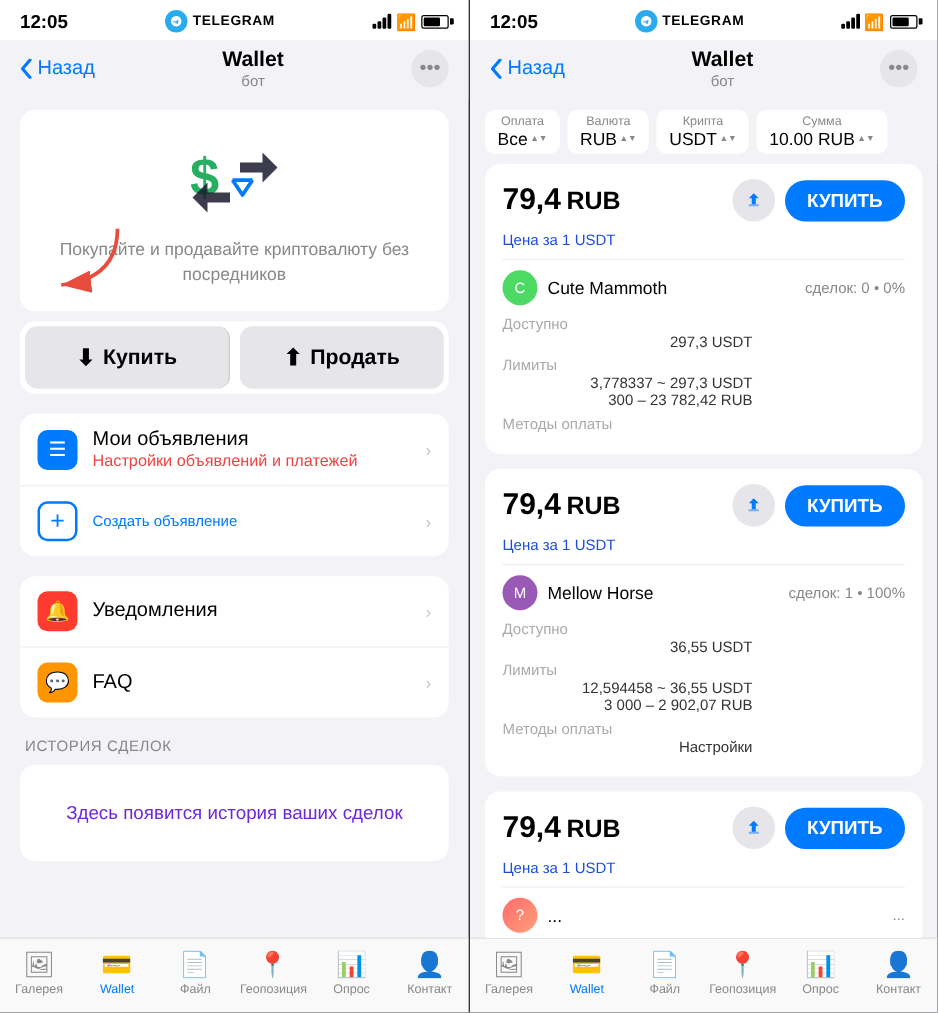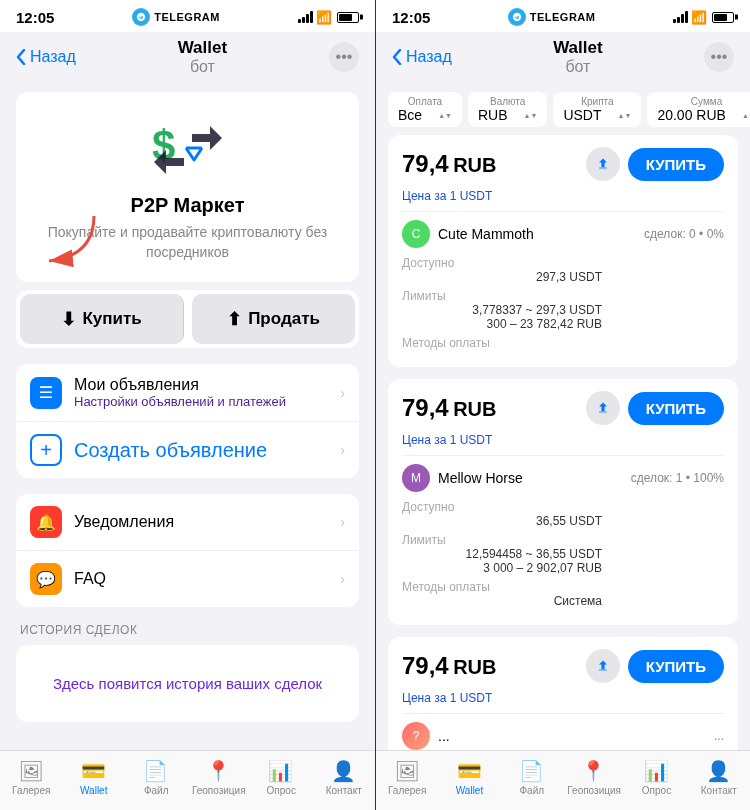--- a/index.html
+++ b/index.html
@@ -101,21 +101,21 @@
       color: #007aff;
       font-size: 16px;
       display: flex;
       align-items: center;
       gap: 4px;
       cursor: pointer;
     }
     .header-back svg { width: 10px; height: 16px; }
     .header-center { text-align: center; }
     .header-title { font-size: 17px; font-weight: 600; color: #000; }
-    .header-subtitle { font-size: 16px; color: #888; }
+    .header-subtitle { font-size: 12px; color: #888; }
     .header-more {
       width: 30px;
       height: 30px;
       border-radius: 50%;
       background: #e5e5ea;
       display: flex;
       align-items: center;
       justify-content: center;
       cursor: pointer;
     }
@@ -216,22 +216,22 @@
     }
     .menu-icon.blue { background: #007aff; }
     .menu-icon.blue-outline {
       background: transparent;
       border: 2px solid #007aff;
       color: #007aff;
       font-size: 20px;
     }
     .menu-text { flex: 1; }
     .menu-text .main { font-size: 16px; color: #000; }
-    .menu-text .sub { font-size: 13px; color: #4c1d95; }
-    .menu-text .create { font-size: 20px; color: #007aff; }
+    .menu-text .sub { font-size: 13px; color: #ef4444; }
+    .menu-text .create { font-size: 12px; color: #007aff; }
     .chevron { color: #c7c7cc; font-size: 14px; }
 
     .notifications-section {
       background: #fff;
       margin: 0 16px 16px;
       border-radius: 12px;
       overflow: hidden;
     }
     .notif-item {
       display: flex;
@@ -294,21 +294,21 @@
       cursor: pointer;
       flex-shrink: 0;
     }
     .filter-chip .label { font-size: 10px; color: #888; }
     .filter-chip .value {
       font-size: 14px;
       font-weight: 500;
       color: #000;
       display: flex;
       align-items: center;
-      gap: 16px;
+      gap: 2px;
     }
     .filter-chip .value .arrows {
       display: flex;
       flex-direction: column;
       font-size: 7px;
       color: #888;
       line-height: 1;
     }
 
     .content-right {
@@ -489,21 +489,20 @@
 
           <text x="4" y="44" font-size="42" font-weight="bold" fill="#27ae60">$</text>
 
           <path d="M44 18 L62 18 L62 10 L74 22 L62 34 L62 26 L44 26 Z" fill="#1a1a2e" opacity="0.85"></path>
           <path d="M36 50 L18 50 L18 58 L6 46 L18 34 L18 42 L36 42 Z" fill="#1a1a2e" opacity="0.85"></path>
 
           <path d="M38 32 L46 44 L54 32" stroke="#007aff" stroke-width="3" fill="none" stroke-linejoin="round"></path>
           <path d="M38 32 L54 32" stroke="#007aff" stroke-width="3"></path>
         </svg>
       </div>
-      <div class="hero-title">P2P Маркет</div>
       <div class="hero-subtitle">Покупайте и продавайте криптовалюту без посредников</div>
     </div>
 
     <div style="position:relative;">
 
       <svg class="red-arrow" viewBox="0 0 100 70">
         <defs>
           <marker id="arrowhead" markerWidth="8" markerHeight="6" refX="8" refY="3" orient="auto">
             <polygon points="0 0, 8 3, 0 6" fill="#e74c3c"></polygon>
           </marker>
@@ -649,21 +648,21 @@
     <div class="filter-chip">
       <span class="label">Крипта</span>
       <span class="value">
         <span>USDT</span>
         <span class="arrows">▲▼</span>
       </span>
     </div>
     <div class="filter-chip">
       <span class="label">Сумма</span>
       <span class="value">
-        <span>20.00 RUB</span>
+        <span>10.00 RUB</span>
         <span class="arrows">▲▼</span>
       </span>
     </div>
   </div>
 
   <div class="content-right">
 
     <div class="offer-card">
       <div class="offer-header">
         <div>
@@ -735,21 +734,21 @@
           <span class="detail-label">Доступно</span>
           <span class="detail-value">36,55 USDT</span>
         </div>
         <div class="detail-row">
           <span class="detail-label">Лимиты</span>
           <span class="detail-value" style="white-space:pre-line;">12,594458 ~ 36,55 USDT
 3 000 – 2 902,07 RUB</span>
         </div>
         <div class="detail-row">
           <span class="detail-label">Методы оплаты</span>
-          <span class="detail-value">Система</span>
+          <span class="detail-value">Настройки</span>
         </div>
       </div>
     </div>
 
     <div class="offer-card" style="margin-bottom:0;">
       <div class="offer-header">
         <div>
           <span class="offer-price">79,4</span>
           <span class="offer-currency">RUB</span>
         </div>

